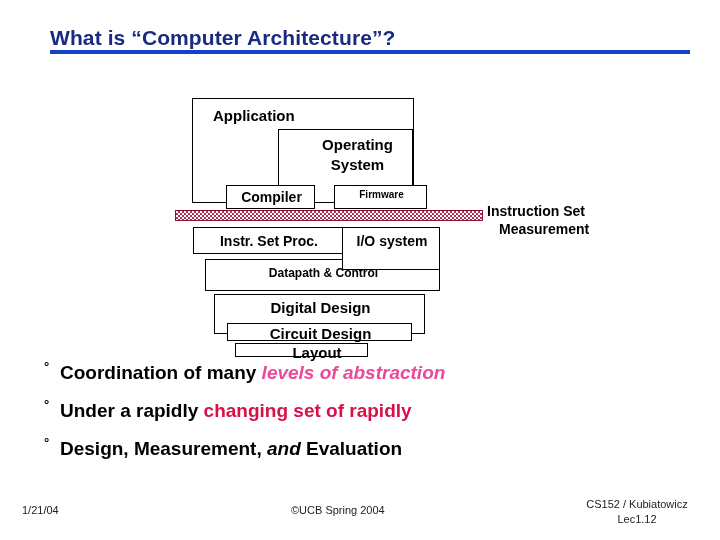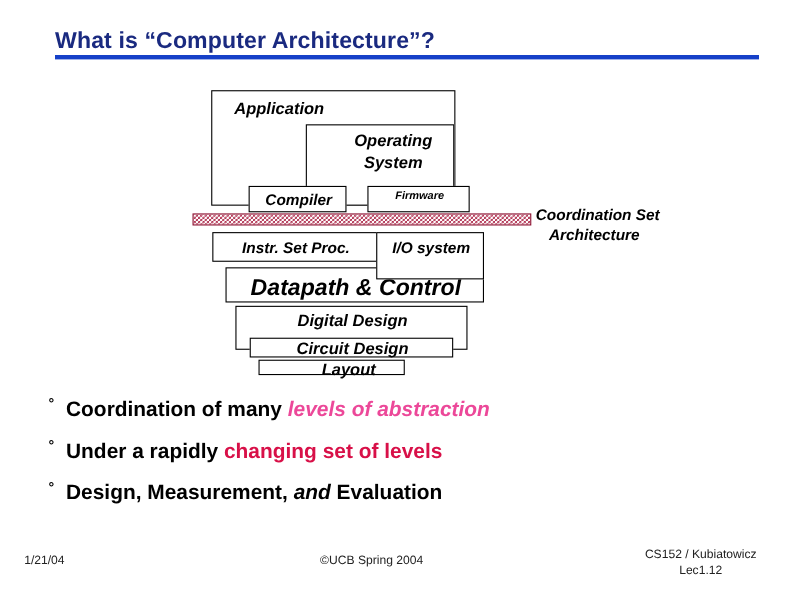--- a/index.html
+++ b/index.html
@@ -45,24 +45,23 @@
     top: 50px;
     width: 640px;
     height: 4px;
     background: #1640c8;
   }
 
   
   #layer-diagram {
     position: absolute;
     left: 0;
-    top: 0;
+    top: 16px;
     width: 720px;
     height: 360px;
-    font-style: italic;
   }
   .layer-box {
     position: absolute;
     border: 1.4px solid #000000;
     background: #ffffff;
     box-sizing: border-box;
     color: #000000;
     font-weight: bold;
     overflow: visible;
     white-space: nowrap;
@@ -109,21 +108,21 @@
   
   #box-isp { left: 193px; top: 211px; width: 150px; height: 27px; z-index: 4; }
   #box-isp .lbl { left: 0; top: 5px; width: 150px; text-align: center; font-size: 14px; }
 
   
   #box-io { left: 342px; top: 211px; width: 98px; height: 43px; z-index: 4; }
   #box-io .lbl { left: 0; top: 5px; width: 98px; text-align: center; font-size: 14px; }
 
   
   #box-datapath { left: 205px; top: 243px; width: 235px; height: 32px; z-index: 3; }
-  #box-datapath .lbl { left: 0; top: 6px; width: 235px; text-align: center; font-size: 21px; }
+  #box-datapath .lbl { left: 0; top: 6px; width: 235px; text-align: center; font-size: 12px; }
 
   
   #box-digital { left: 214px; top: 278px; width: 211px; height: 40px; z-index: 3; }
   #box-digital .lbl { left: 0; top: 4px; width: 211px; text-align: center; font-size: 15px; }
 
   
   #box-circuit { left: 227px; top: 307px; width: 185px; height: 18px; z-index: 3; }
   #box-circuit .lbl { left: 0; top: 1px; width: 185px; text-align: center; font-size: 15px; }
 
   
@@ -227,33 +226,33 @@
 
     <div class="layer-box" id="box-circuit">
       <span class="lbl">Circuit Design</span>
     </div>
 
     <div class="layer-box" id="box-layout">
       <span class="lbl">Layout</span>
     </div>
 
     <div id="isa-annotation">
-      <span>Coordination Set</span>
-      <span class="l2">Architecture</span>
+      <span>Instruction Set</span>
+      <span class="l2">Measurement</span>
     </div>
   </div>
 
   <div id="bullets">
 
     <div class="bullet-row">
       <span class="bullet-mark">°</span><span>Coordination of many </span><span class="em-red-italic">levels of abstraction</span>
     </div>
 
     <div class="bullet-row">
-      <span class="bullet-mark">°</span><span>Under a rapidly </span><span class="em-red">changing set of levels</span>
+      <span class="bullet-mark">°</span><span>Under a rapidly </span><span class="em-red">changing set of rapidly</span>
     </div>
 
     <div class="bullet-row">
       <span class="bullet-mark">°</span><span>Design, Measurement, </span><span class="em-italic">and</span><span> Evaluation</span>
     </div>
   </div>
 
   <div id="footer">
     <div class="foot-text" id="foot-date">1/21/04</div>
     <div class="foot-text" id="foot-center">©UCB Spring 2004</div>

